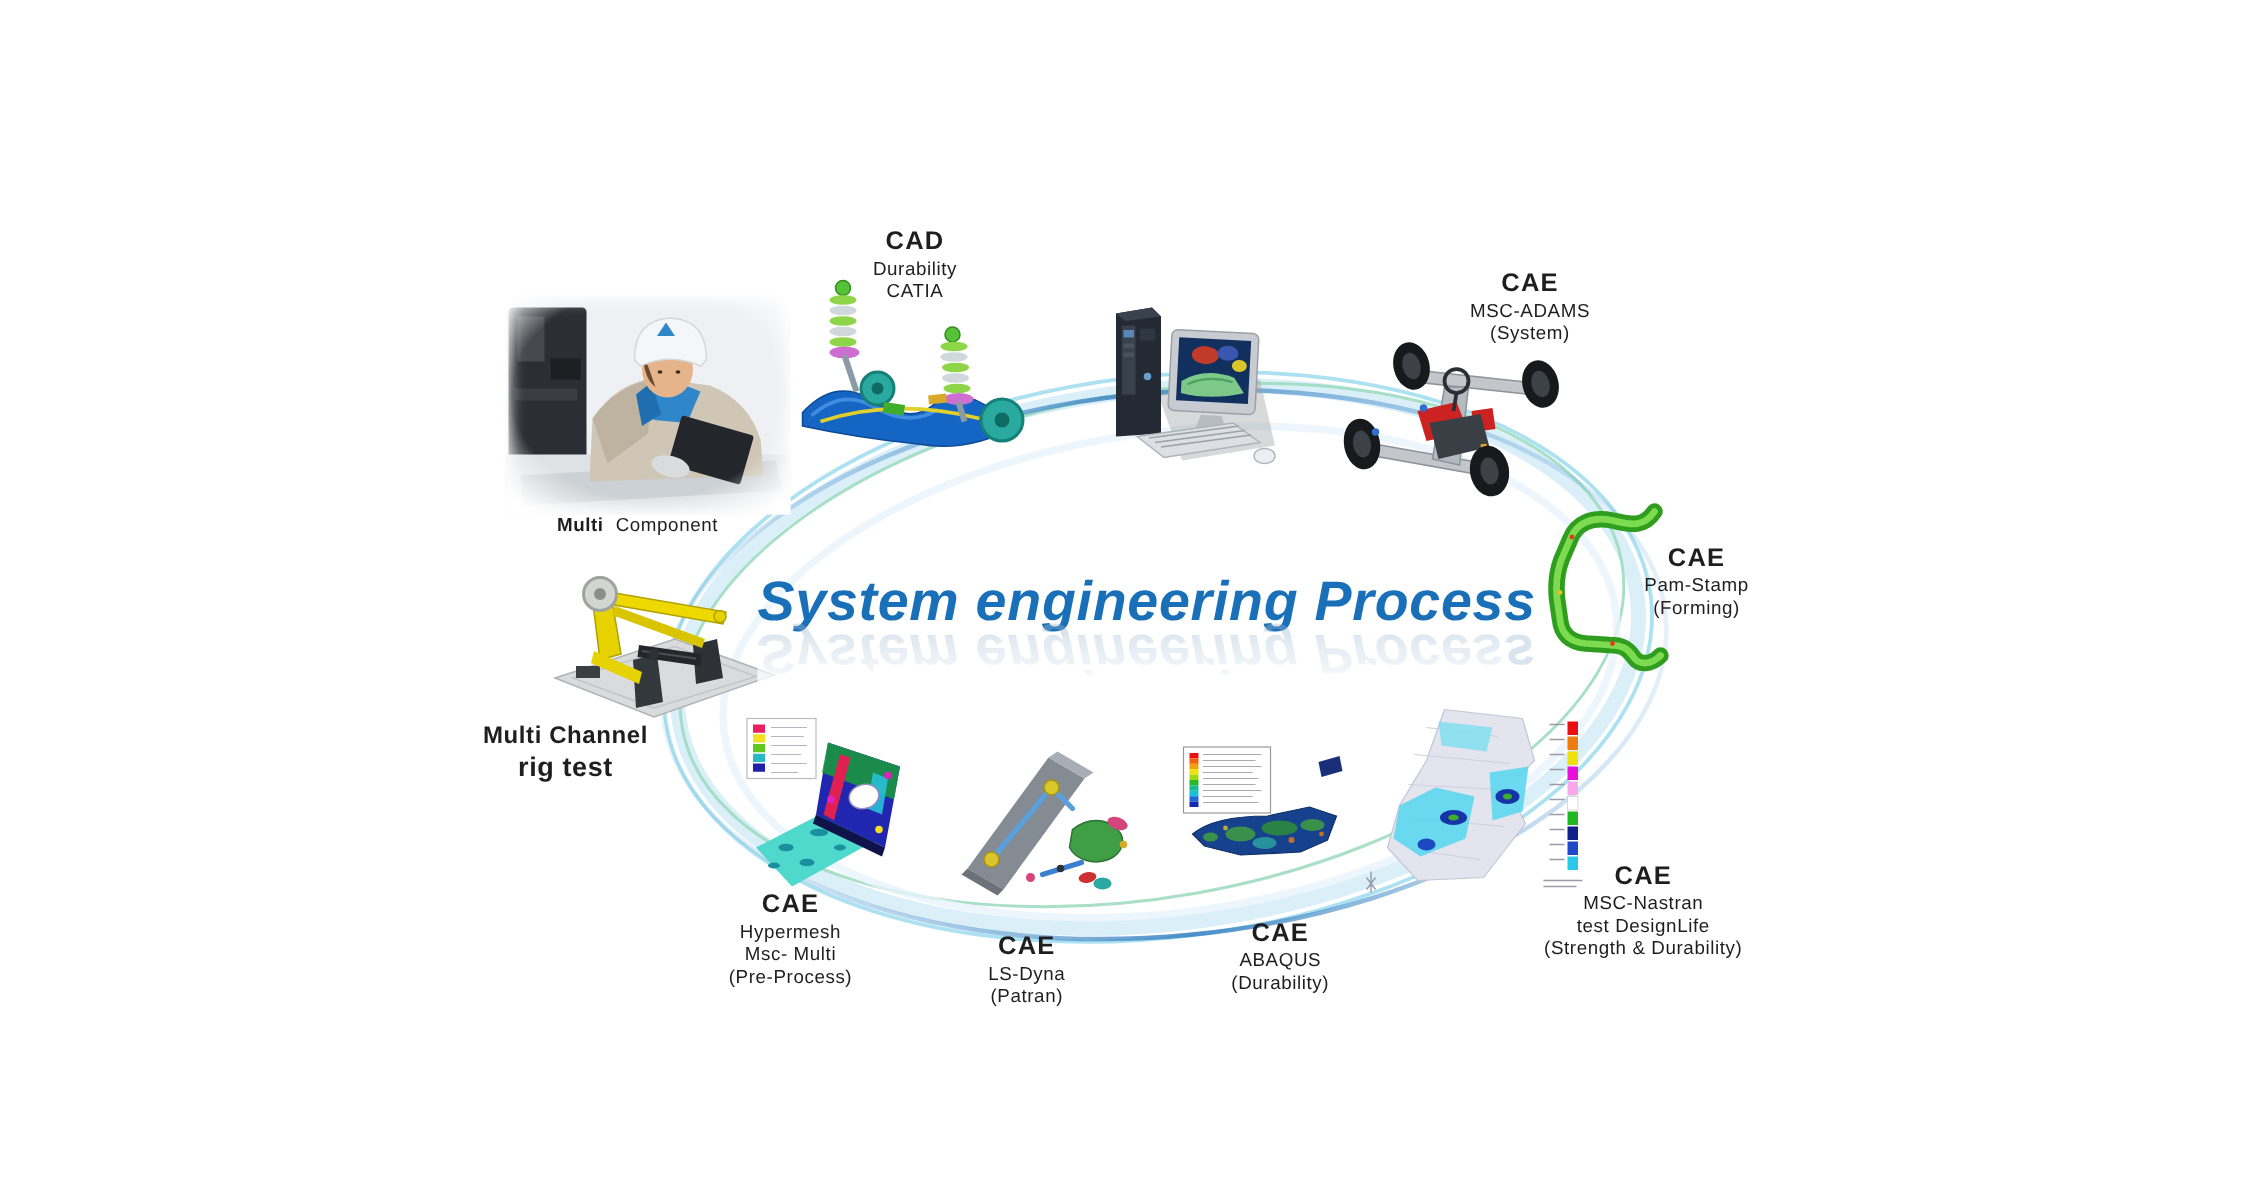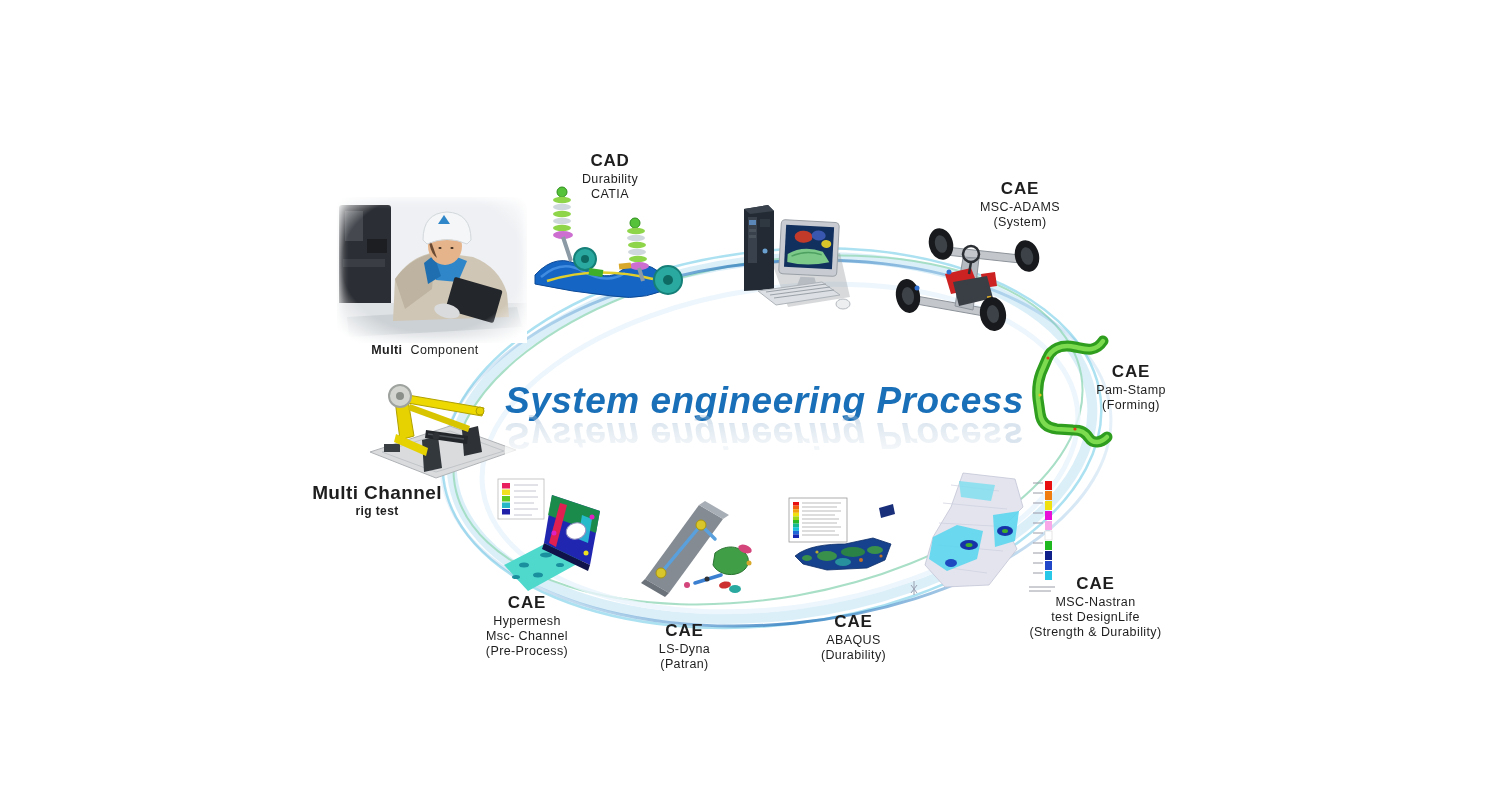--- a/index.html
+++ b/index.html
@@ -335,21 +335,21 @@
     <polygon points="88,42 98,46 94,70 84,66" fill="#28c0d8" opacity=".9"></polygon>
     <circle cx="98" cy="44" r="2.5" fill="#e020c0"></circle>
     <circle cx="60" cy="60" r="2.5" fill="#e020c0"></circle>
     <circle cx="92" cy="80" r="2.5" fill="#f0e020"></circle>
     <ellipse cx="82" cy="58" rx="10" ry="8" fill="#ffffff" stroke="#9090c0" stroke-width="1" transform="rotate(-15 82 58)"></ellipse>
     <polygon points="96,92 50,70 48,76 94,98" fill="#10124a"></polygon>
   </svg>
   <div class="label" style="left:452px;top:593px;width:150px">
     <div class="t">CAE</div>
     <div>Hypermesh</div>
-    <div>Msc- Channel</div>
+    <div>Msc- Multi</div>
     <div>(Pre-Process)</div>
   </div>
 
   <svg class="abs img" style="left:366px;top:374px" width="154" height="112" viewBox="0 0 154 112">
     <polygon points="4,78 84,52 150,76 70,104" fill="#d9dbdd" stroke="#b0b3b6" stroke-width="1"></polygon>
     <polygon points="16,78 84,57 138,77 70,98" fill="none" stroke="#c2c5c8" stroke-width="1"></polygon>
     <polygon points="96,56 112,52 116,78 98,82" fill="#2e3236"></polygon>
     <polygon points="56,66 72,62 76,94 58,98" fill="#33383d"></polygon>
     <rect x="18" y="70" width="16" height="8" fill="#3a3f44"></rect>
     <polygon points="60,56 102,62 101,70 59,64" fill="#23272b"></polygon>
@@ -357,22 +357,22 @@
     <polygon points="28,18 40,14 48,62 34,66" fill="#e6d200" stroke="#b0a000" stroke-width="1"></polygon>
     <polygon points="36,20 118,34 116,42 36,28" fill="#edd900" stroke="#b0a000" stroke-width="1"></polygon>
     <polygon points="44,30 104,52 102,58 42,36" fill="#d9c400"></polygon>
     <polygon points="30,60 62,74 60,82 28,68" fill="#e6d200"></polygon>
     <circle cx="34" cy="22" r="11" fill="#d3d5d0" stroke="#9fa39f" stroke-width="2"></circle>
     <circle cx="34" cy="22" r="4" fill="#8b8f8a"></circle>
     <circle cx="114" cy="37" r="4" fill="#e6d200" stroke="#b0a000" stroke-width="1"></circle>
     <circle cx="70" cy="62" r="3.5" fill="#2e3236"></circle>
   </svg>
   <div class="label" style="left:301px;top:481px;width:152px">
-    <div class="b" style="font-size:19px">Multi Channel</div>
-    <div class="b" style="font-size:12px">rig test</div>
+    <div class="b" style="font-size:16px">Multi Channel</div>
+    <div class="b" style="font-size:18px">rig test</div>
   </div>
 
   <div class="title-wrap">
     <div class="title-main">System engineering Process</div>
     <div class="title-reflect">System engineering Process</div>
     <div class="reflect-fade"></div>
   </div>
 
 </div>
 

